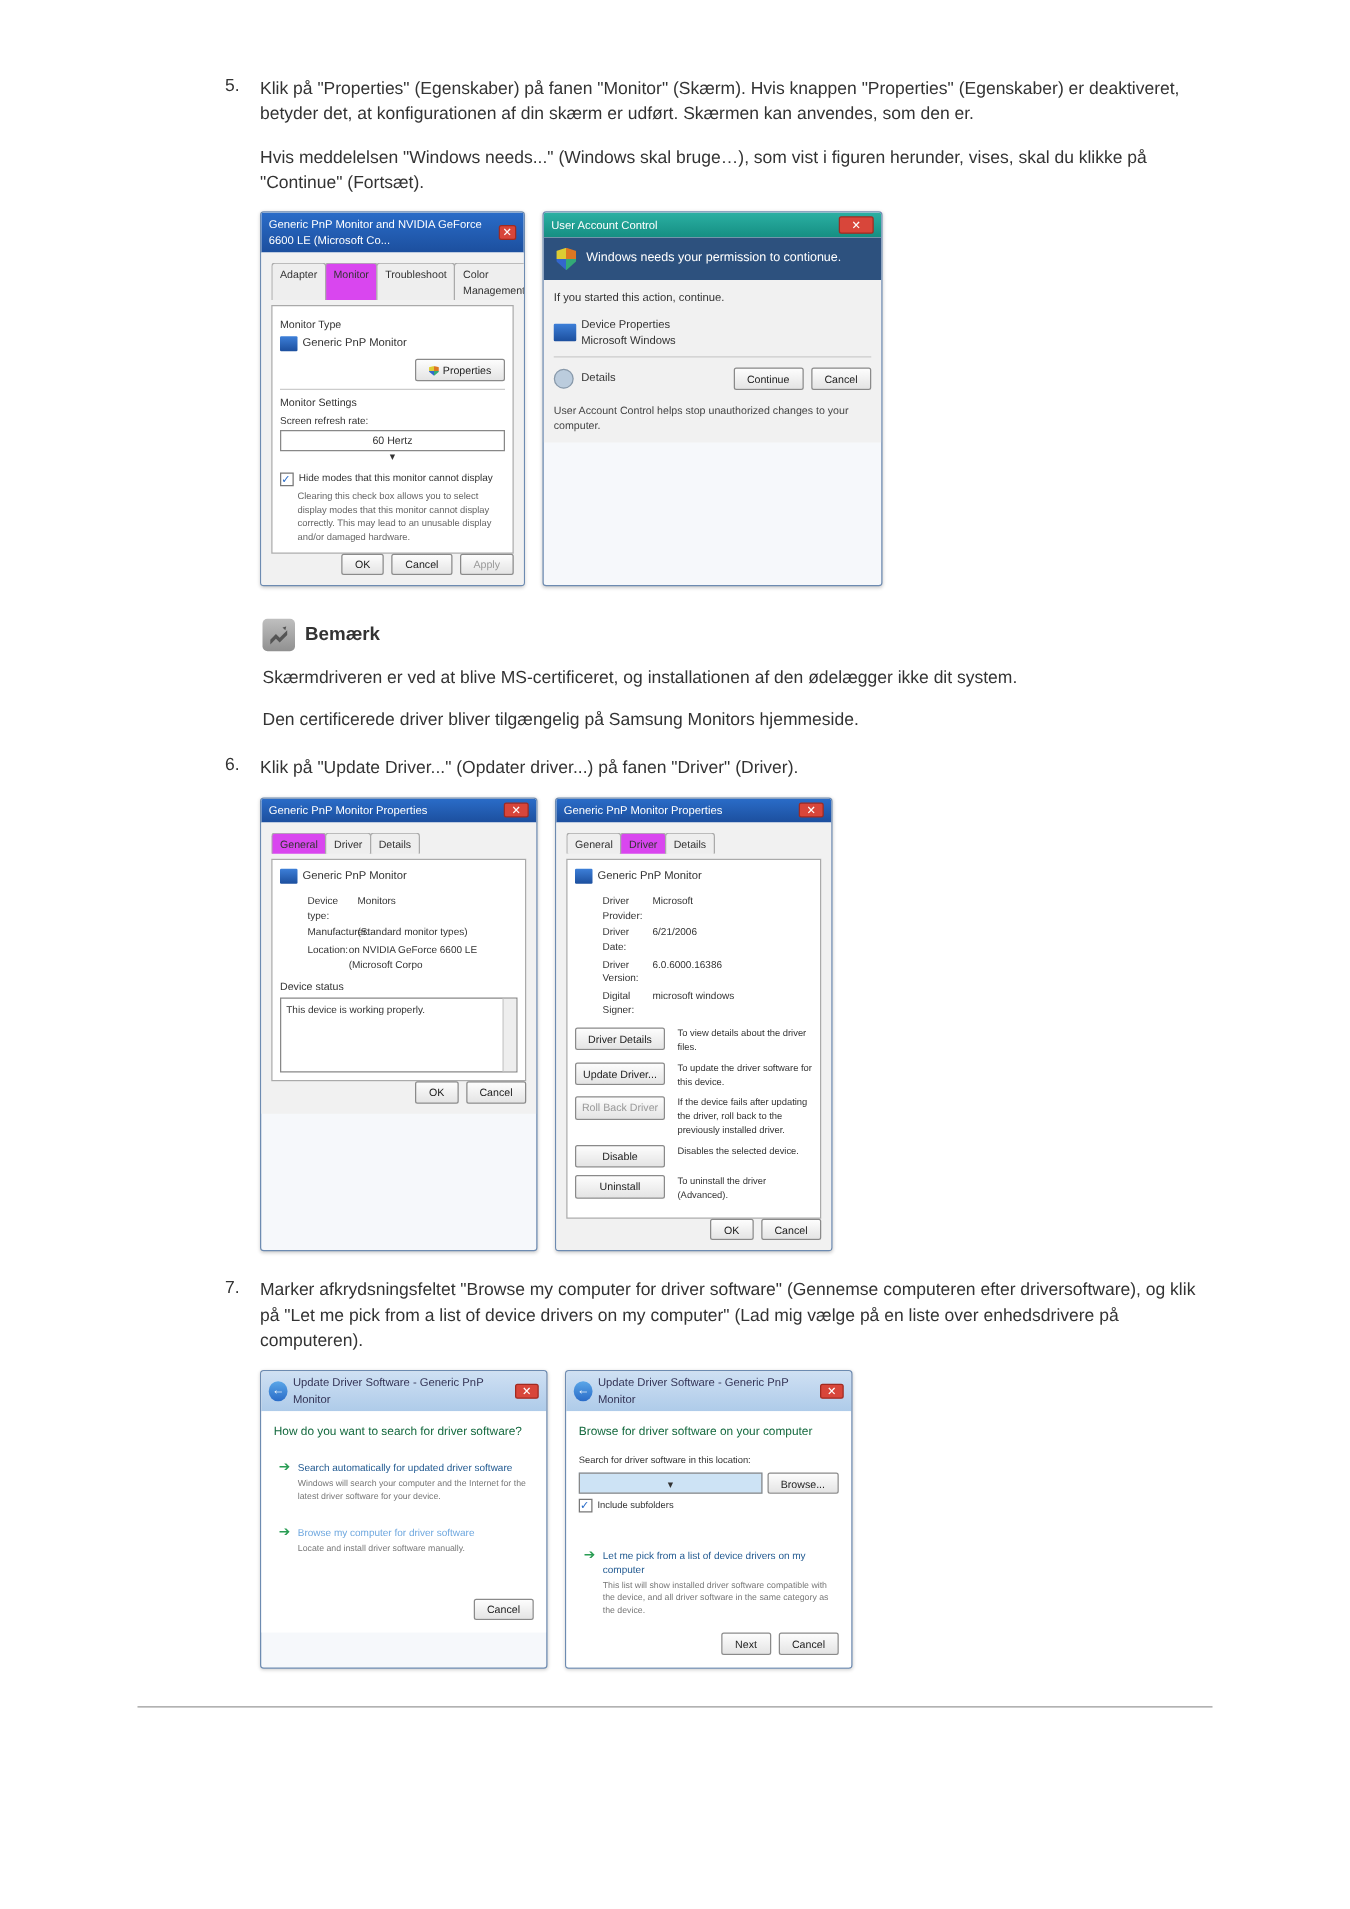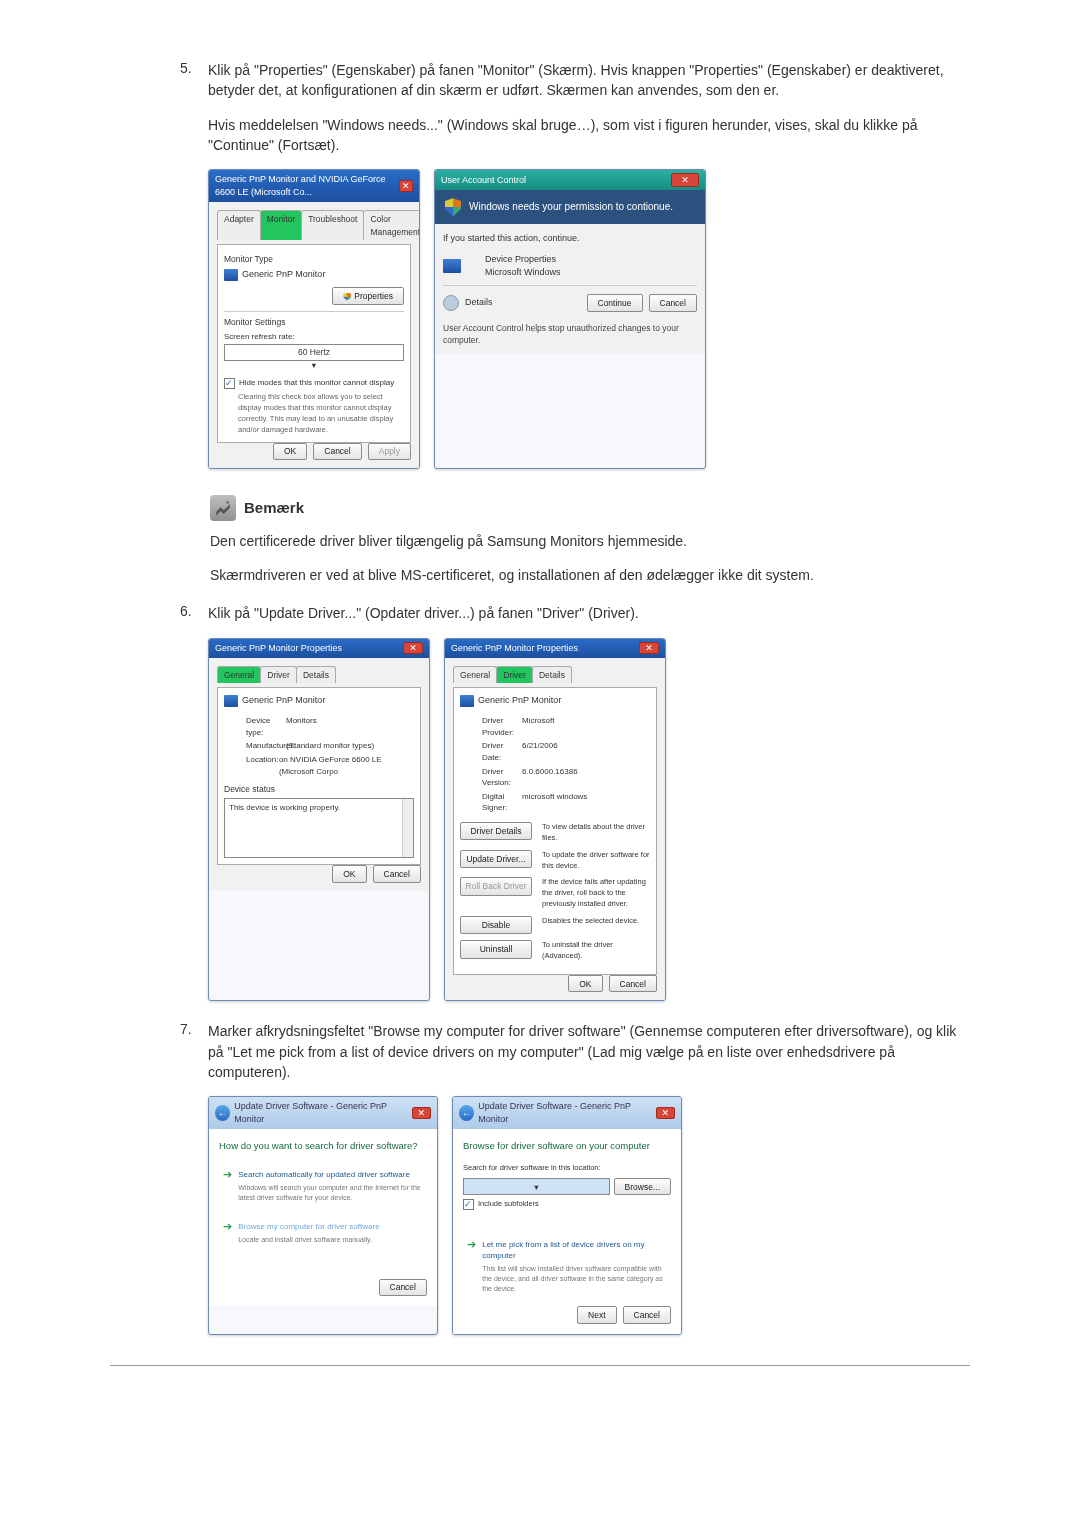--- a/index.html
+++ b/index.html
@@ -104,21 +104,21 @@
   }
   .tab {
     border: 1px solid #aaa;
     border-bottom: none;
     padding: 2px 6px;
     background: #eee;
     border-radius: 3px 3px 0 0;
     margin-right: -1px;
   }
   .tab.active {
-    background: #22c55e;
+    background: #d946ef;
     text-align: right;
   }
   .panel {
     background: #fff;
     border: 1px solid #aaa;
     padding: 6px;
   }
   .group-title {
     font-size: 8.5px;
     color: #333;
@@ -193,21 +193,21 @@
   .shield {
     width: 16px;
     height: 18px;
     display: inline-block;
     background: conic-gradient(#d72 0 25%, #3a7 0 50%, #36c 0 75%, #dc3 0);
     clip-path: polygon(50% 0, 100% 15%, 100% 60%, 50% 100%, 0 60%, 0 15%);
   }
   .uac-row {
     display: flex;
     align-items: center;
-    gap: 20px;
+    gap: 0;
     margin: 6px 0;
     font-size: 9px;
   }
   .uac-arr {
     width: 14px;
     height: 14px;
     border-radius: 50%;
     background: #bcd;
     border: 1px solid #89a;
   }
@@ -406,22 +406,22 @@
   <div class="note-block">
     <div class="note-head">
       <span class="note-icon">
         <svg viewBox="0 0 24 24">
             <path fill="#555" d="M3 17l6-6 4 4 8-8v5l-8 8-4-4-6 6z"></path>
             <path fill="#555" d="M20 3l-4 1 3 3z"></path>
           </svg>
       </span>
       <span class="note-title">Bemærk</span>
     </div>
+    <div class="note-para">Skærmdriveren er ved at blive MS-certificeret, og installationen af den ødelægger ikke dit system.</div>
     <div class="note-para">Den certificerede driver bliver tilgængelig på Samsung Monitors hjemmeside.</div>
-    <div class="note-para">Skærmdriveren er ved at blive MS-certificeret, og installationen af den ødelægger ikke dit system.</div>
   </div>
 
   <ol class="steps">
 
     <li>
       <span class="num">6.</span>
       <div class="step-text">
         <div class="para">Klik på "Update Driver..." (Opdater driver...) på fanen "Driver" (Driver).</div>
         <div class="fig-row">
 

